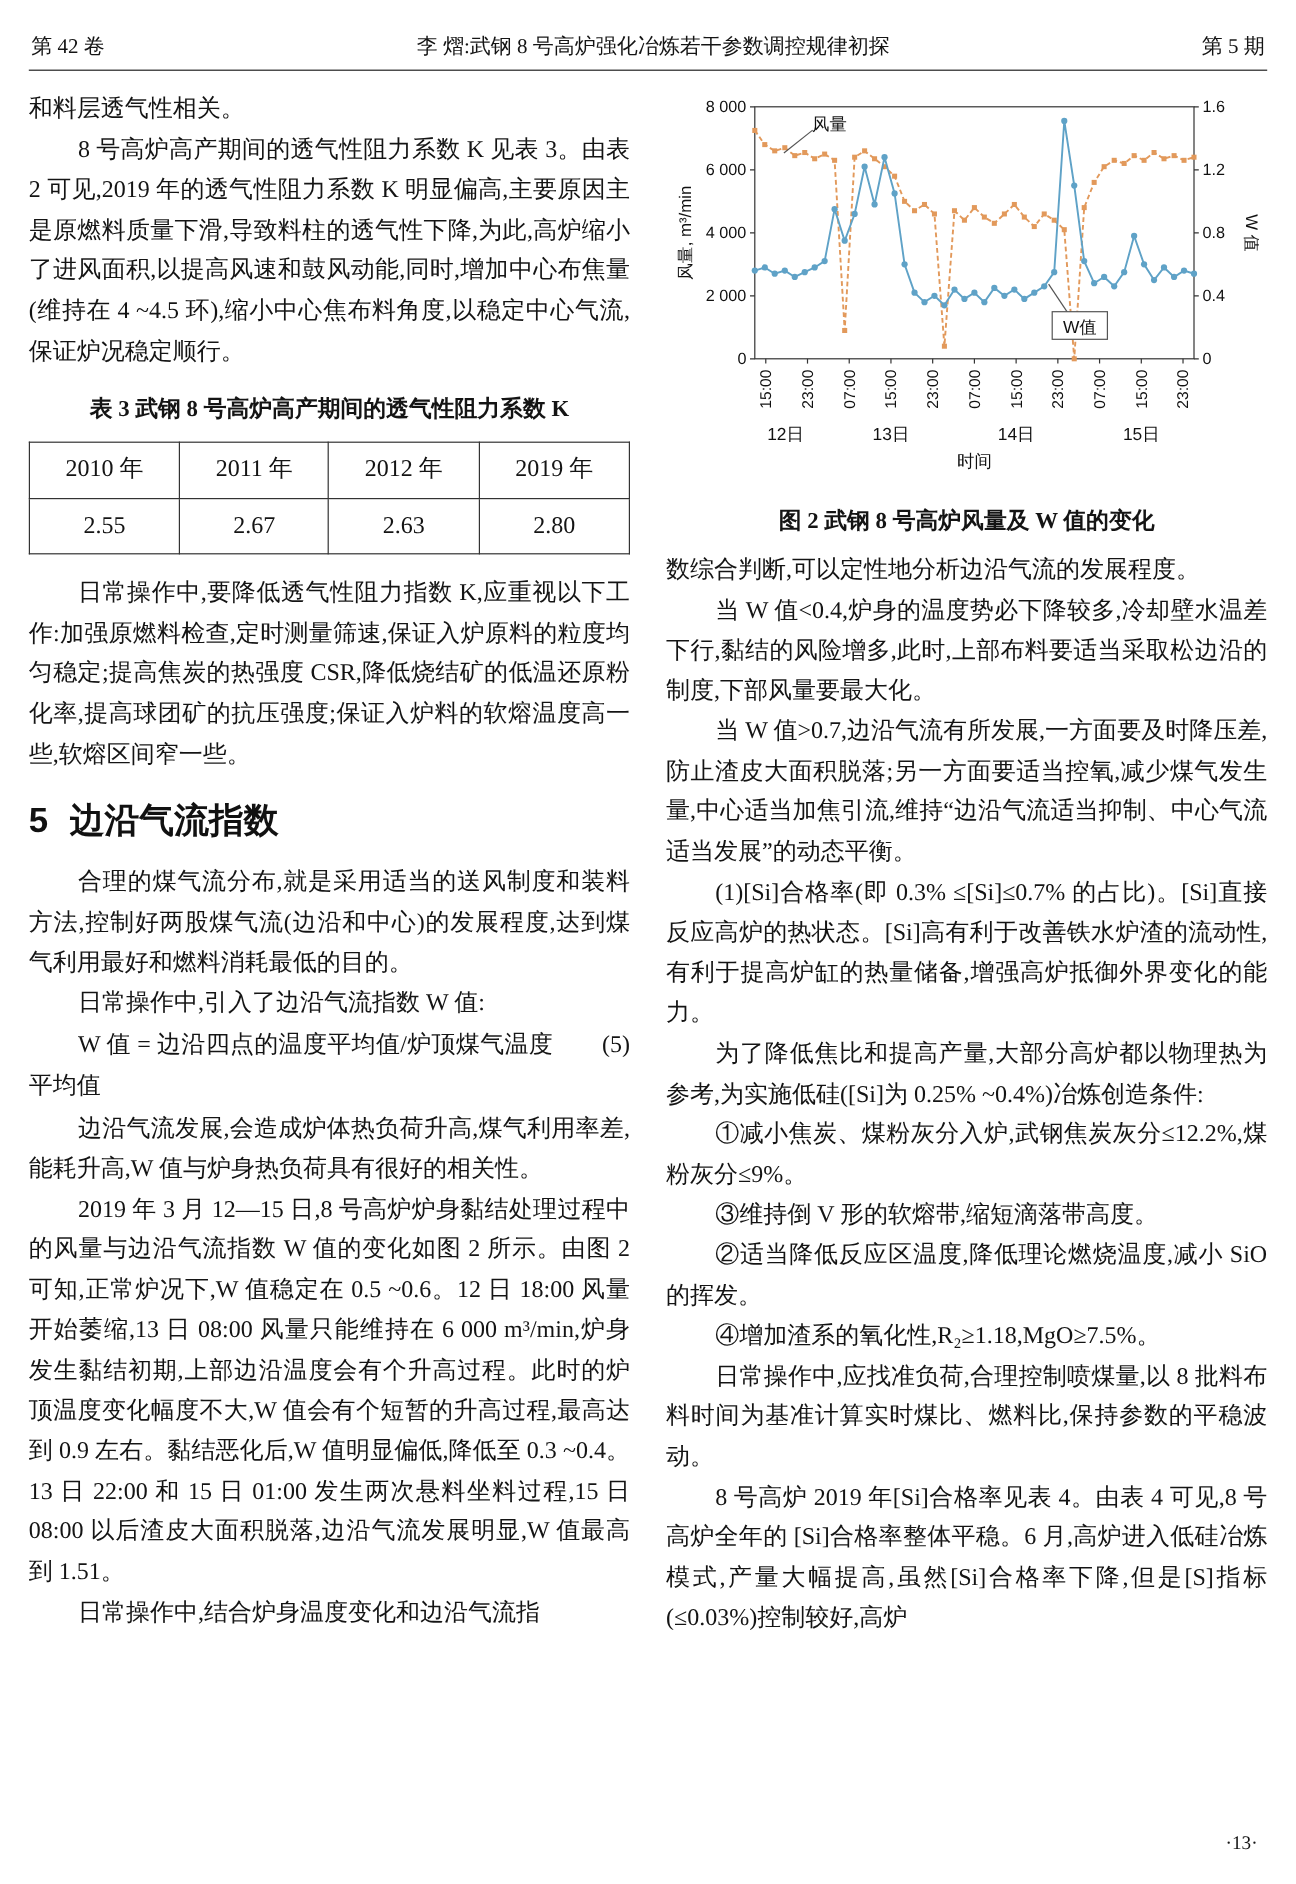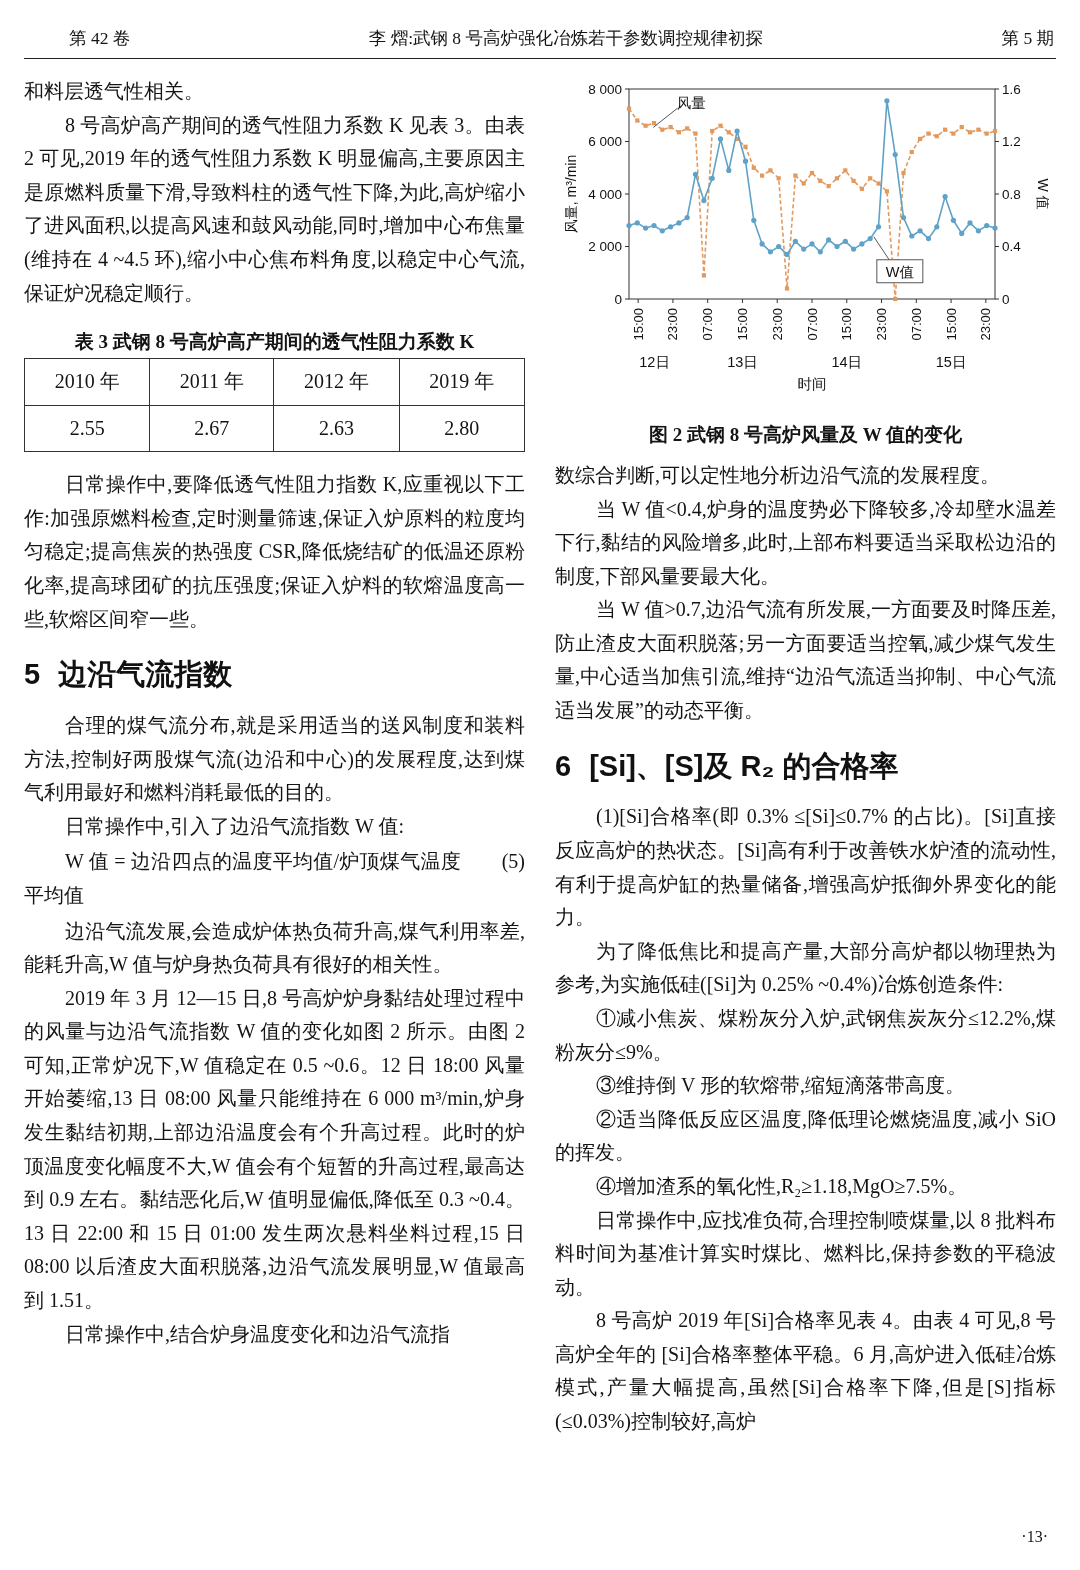--- a/index.html
+++ b/index.html
@@ -1,30 +1,30 @@
 <!DOCTYPE html>
 <html><head>
 <meta charset="utf-8">
 <style>
   html,body{margin:0;padding:0;background:#e8e8e8;}
   .page{width:1080px;height:1570px;margin:0 auto;background:#ffffff;position:relative;
         box-sizing:border-box;padding:16px 24px 0;color:#141414;
         font-family:"Liberation Serif","DejaVu Serif",serif;}
   .hdr{display:flex;justify-content:space-between;align-items:flex-end;
-       font-size:17.5px;padding:10px 2px 8px;margin-left:43px;}
+       font-size:17.5px;padding:10px 2px 8px;}
   .hdr .mid{flex:1;text-align:center;}
   .hdr-rule{border:none;border-top:1.6px solid #222;margin:0 0 16px;}
   .cols{display:flex;gap:30px;justify-content:space-between;}
   .col{width:501px;font-size:20px;line-height:1.68;text-align:justify;}
   .col p{margin:0;text-indent:2.05em;}
   .col p.noind{text-indent:0;}
   h2.sec{font-size:29px;font-weight:700;margin:14px 0 10px;text-indent:0;
          font-family:"Liberation Sans","DejaVu Sans",sans-serif;color:#111;}
   h2.sec .num{margin-right:18px;}
-  .tbl-cap{text-align:center;font-weight:700;font-size:19px;margin:16px 0 0;}
+  .tbl-cap{text-align:center;font-weight:700;font-size:19px;margin:16px 0 10px;}
   table.t3{width:100%;border-collapse:collapse;font-size:20px;margin:0 0 16px;}
   table.t3 th,table.t3 td{border:1.2px solid #333;text-align:center;padding:6px 4px;font-weight:400;}
   .formula{margin:2px 0;text-indent:2.05em;}
   .formula .fnum{float:right;}
   figure{margin:0 0 8px;}
   figcaption{text-align:center;font-weight:700;font-size:19px;margin-top:4px;}
   .chart-wrap{display:flex;justify-content:center;}
   .pageno{position:absolute;right:32px;bottom:24px;font-size:16px;}
   .clearfix::after{content:"";display:block;clear:both;}
 </style>
@@ -234,21 +234,20 @@
               <text x="336.84" y="202.25" text-anchor="middle" font-size="14.5">W值</text>
             </svg>
           </div>
         <figcaption>图 2  武钢 8 号高炉风量及 W 值的变化</figcaption>
       </figure>
 
       <p class="noind">数综合判断,可以定性地分析边沿气流的发展程度。</p>
       <p>当 W 值&lt;0.4,炉身的温度势必下降较多,冷却壁水温差下行,黏结的风险增多,此时,上部布料要适当采取松边沿的制度,下部风量要最大化。</p>
       <p>当 W 值&gt;0.7,边沿气流有所发展,一方面要及时降压差,防止渣皮大面积脱落;另一方面要适当控氧,减少煤气发生量,中心适当加焦引流,维持“边沿气流适当抑制、中心气流适当发展”的动态平衡。</p>
 
-      <h2 class="sec"><span class="num">6</span><span>[Si]、[S]及 R₂ 的合格率</span></h2>
 
       <p>(1)[Si]合格率(即 0.3% ≤[Si]≤0.7% 的占比)。[Si]直接反应高炉的热状态。[Si]高有利于改善铁水炉渣的流动性,有利于提高炉缸的热量储备,增强高炉抵御外界变化的能力。</p>
       <p>为了降低焦比和提高产量,大部分高炉都以物理热为参考,为实施低硅([Si]为 0.25% ~0.4%)冶炼创造条件:</p>
       <p>①减小焦炭、煤粉灰分入炉,武钢焦炭灰分≤12.2%,煤粉灰分≤9%。</p>
       <p>③维持倒 V 形的软熔带,缩短滴落带高度。</p>
       <p>②适当降低反应区温度,降低理论燃烧温度,减小 SiO 的挥发。</p>
       <p>④增加渣系的氧化性,R₂≥1.18,MgO≥7.5%。</p>
       <p>日常操作中,应找准负荷,合理控制喷煤量,以 8 批料布料时间为基准计算实时煤比、燃料比,保持参数的平稳波动。</p>
       <p>8 号高炉 2019 年[Si]合格率见表 4。由表 4 可见,8 号高炉全年的 [Si]合格率整体平稳。6 月,高炉进入低硅冶炼模式,产量大幅提高,虽然[Si]合格率下降,但是[S]指标(≤0.03%)控制较好,高炉</p>
     </div>

